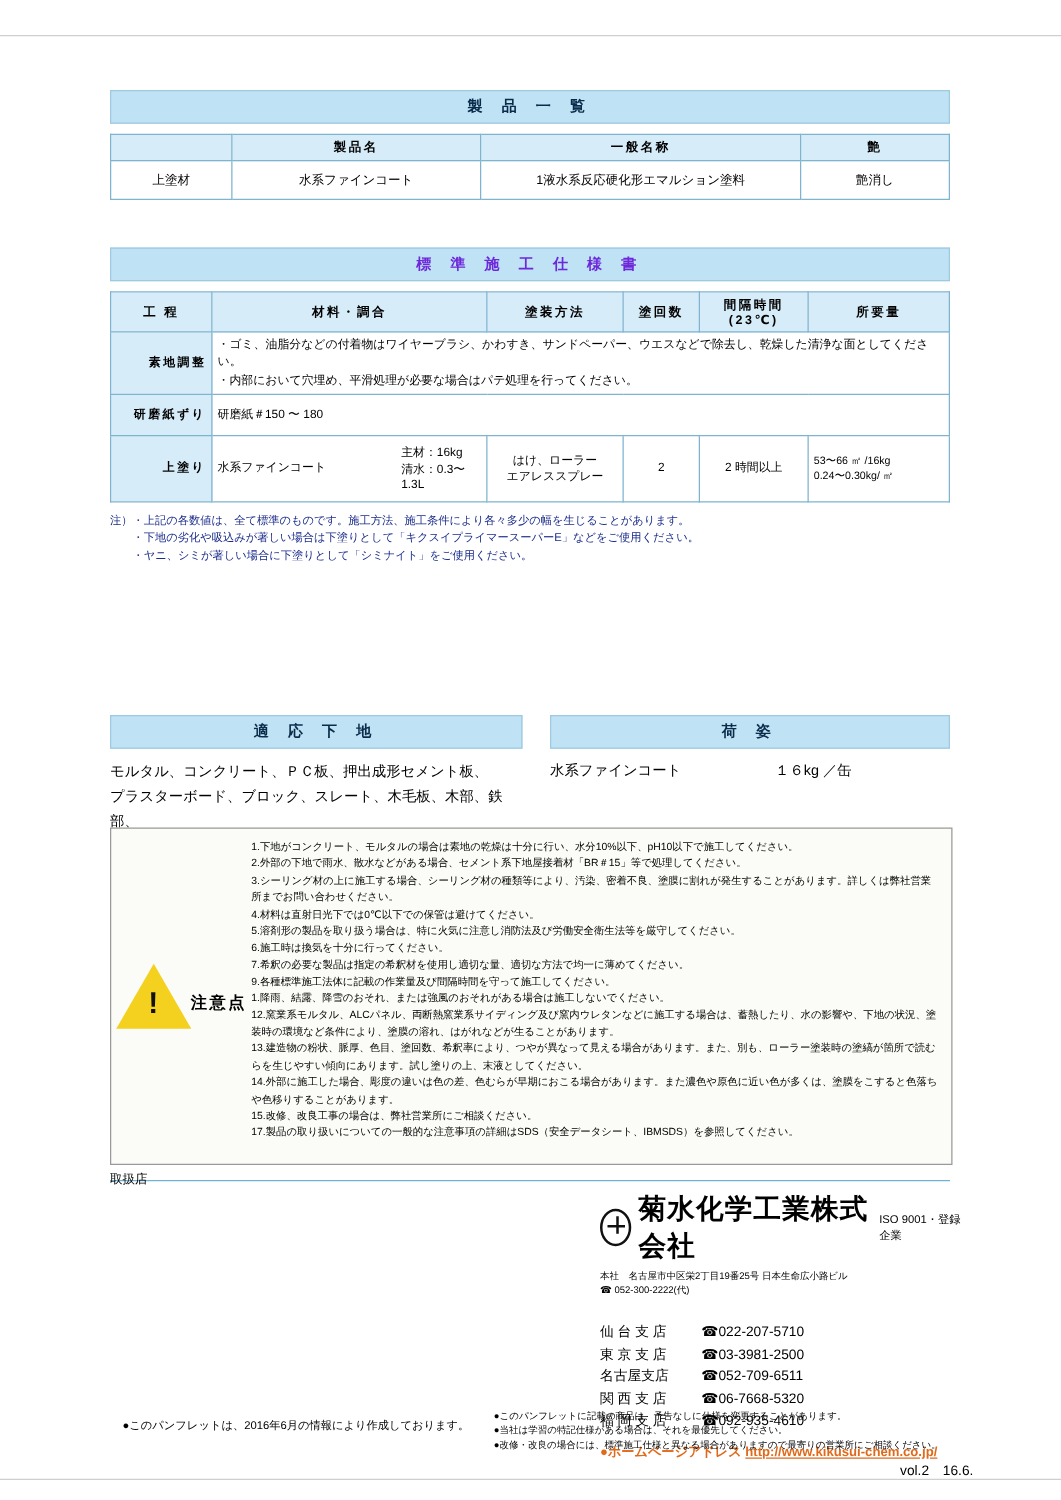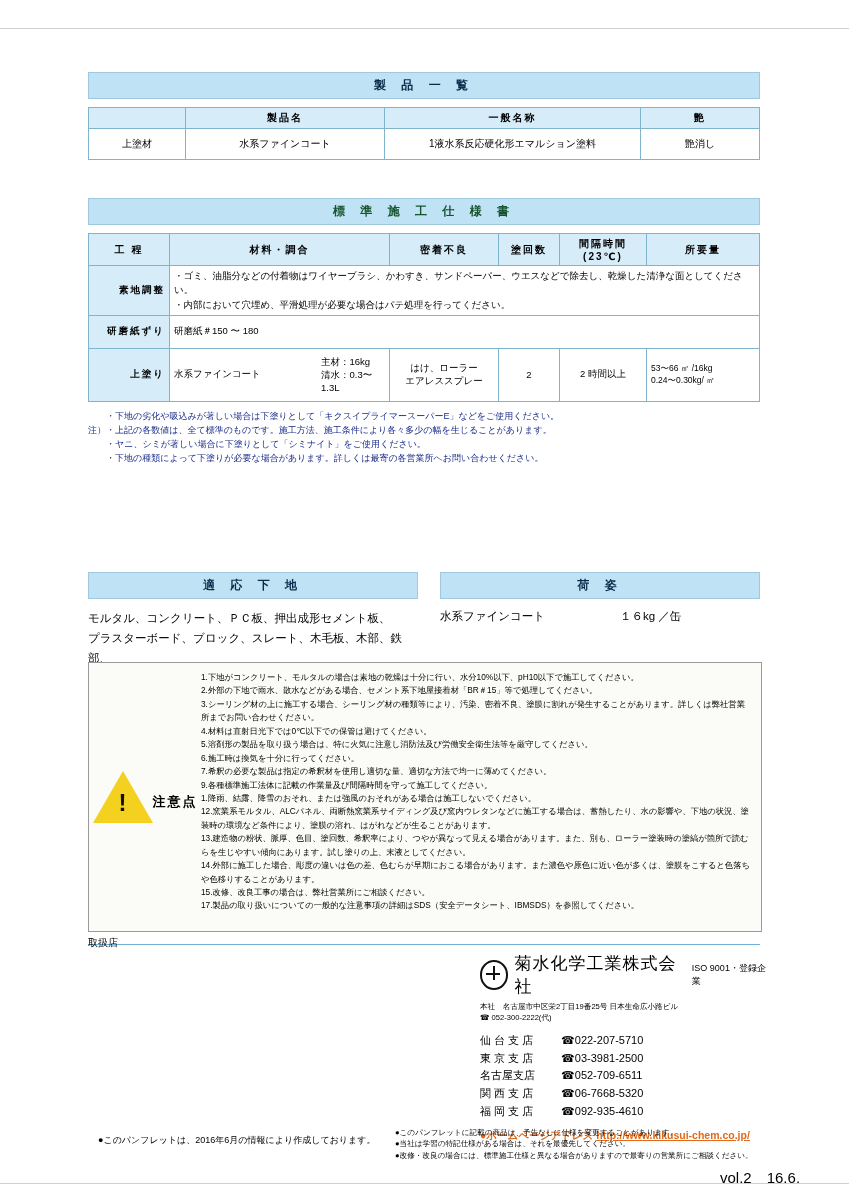--- a/index.html
+++ b/index.html
@@ -26,21 +26,21 @@
   .l{text-align:left;}
 
   
   #sec-products{position:absolute;left:88px;top:72px;width:672px;}
   #sec-products .bar{letter-spacing:6px;}
   #tbl-products{margin-top:8px;}
   #tbl-products td{height:24px;}
 
   
   #sec-spec{position:absolute;left:88px;top:198px;width:672px;}
-  #sec-spec .bar{letter-spacing:6px;color:#14532d;}
+  #sec-spec .bar{letter-spacing:6px;color:#6d28d9;}
   #tbl-spec{margin-top:8px;}
   #tbl-spec td{font-size:9.5px;}
   #tbl-spec .proc{background:#d6ecf8;text-align:right;font-weight:bold;width:72px;letter-spacing:2px;}
   .mini{font-size:9px;line-height:1.5;}
   .notes{margin-top:8px;font-size:9px;line-height:1.55;color:#1b2d8a;}
   .notes div{color:#1b2d8a;}
 
   
   #sec-substrate{position:absolute;left:88px;top:572px;width:330px;}
   #sec-packing{position:absolute;left:440px;top:572px;width:320px;}
@@ -63,32 +63,32 @@
   .caution-right li{font-size:8.3px;line-height:1.62;}
 
   
   #footer-sep{position:absolute;left:88px;top:944px;width:672px;height:1px;background:#6fb2d6;}
   #dealer-label{position:absolute;left:88px;top:936px;font-size:10px;}
   #company-block{position:absolute;left:480px;top:952px;width:290px;}
   .comp-head{display:flex;align-items:center;}
   .logo-circle{width:26px;height:26px;border-radius:50%;border:2px solid #111;position:relative;margin-right:6px;}
   .logo-circle::before{content:"";position:absolute;left:4px;top:11px;width:14px;height:2px;background:#111;}
   .logo-circle::after{content:"";position:absolute;left:11px;top:4px;width:2px;height:14px;background:#111;}
-  .comp-name{font-size:17px;font-weight:normal;letter-spacing:1px;}
+  .comp-name{font-size:22px;font-weight:bold;letter-spacing:1px;}
   .iso{font-size:9px;margin-left:8px;}
   .comp-addr{font-size:7.6px;line-height:1.5;margin-top:3px;}
-  .branches{margin-top:8px;font-size:11px;line-height:1.62;}
+  .branches{margin-top:20px;font-size:11px;line-height:1.62;}
   .branches .bname{display:inline-block;width:78px;}
   .url-row{margin-top:8px;font-size:10.5px;color:#e06a1a;font-weight:bold;}
   .url-row a{color:#e06a1a;text-decoration:underline;}
 
   
   #bottom-left{position:absolute;left:98px;top:1134px;font-size:9px;}
   #bottom-right{position:absolute;left:395px;top:1127px;font-size:7.6px;line-height:1.5;width:370px;}
-  #vol{position:absolute;left:720px;top:1169px;font-size:15px;text-align:center;}
+  #vol{position:absolute;left:720px;top:1169px;font-size:11px;text-align:center;}
 </style>
 </head>
 <body>
 
 <div class="page">
 
   <div class="edge-top"></div>
   <div class="edge-bottom"></div>
 
   <div id="sec-products">
@@ -111,21 +111,21 @@
       </table>
   </div>
 
   <div id="sec-spec">
     <div class="bar">標 準 施 工 仕 様 書</div>
     <table class="tbl" id="tbl-spec">
       <tbody>
           <tr>
         <th style="width:72px">工 程</th>
         <th>材料・調合</th>
-        <th style="width:100px">密着不良</th>
+        <th style="width:100px">塗装方法</th>
         <th style="width:52px">塗回数</th>
         <th style="width:78px">
           <div>間隔時間</div>
           <div>(23℃)</div>
         </th>
         <th style="width:104px">所要量</th>
       </tr>
 
       <tr>
         <td class="proc">素地調整</td>
@@ -159,24 +159,23 @@
         <td class="c">2 時間以上</td>
         <td class="l" style="font-size:8.5px">
           <div>53〜66 ㎡ /16kg</div>
           <div>0.24〜0.30kg/ ㎡</div>
         </td>
       </tr>
     </tbody>
       </table>
 
     <div class="notes">
+      <div>注）・上記の各数値は、全て標準のものです。施工方法、施工条件により各々多少の幅を生じることがあります。</div>
       <div>　　・下地の劣化や吸込みが著しい場合は下塗りとして「キクスイプライマースーパーE」などをご使用ください。</div>
-      <div>注）・上記の各数値は、全て標準のものです。施工方法、施工条件により各々多少の幅を生じることがあります。</div>
       <div>　　・ヤニ、シミが著しい場合に下塗りとして「シミナイト」をご使用ください。</div>
-      <div>　　・下地の種類によって下塗りが必要な場合があります。詳しくは最寄の各営業所へお問い合わせください。</div>
     </div>
   </div>
 
   <div id="sec-substrate">
     <div class="bar">適 応 下 地</div>
     <div class="body-text">
       <div>モルタル、コンクリート、ＰＣ板、押出成形セメント板、</div>
       <div>プラスターボード、ブロック、スレート、木毛板、木部、鉄部、</div>
       <div>かき落としモルタル、塩ビクロス面、各種旧塗膜面</div>
     </div>

